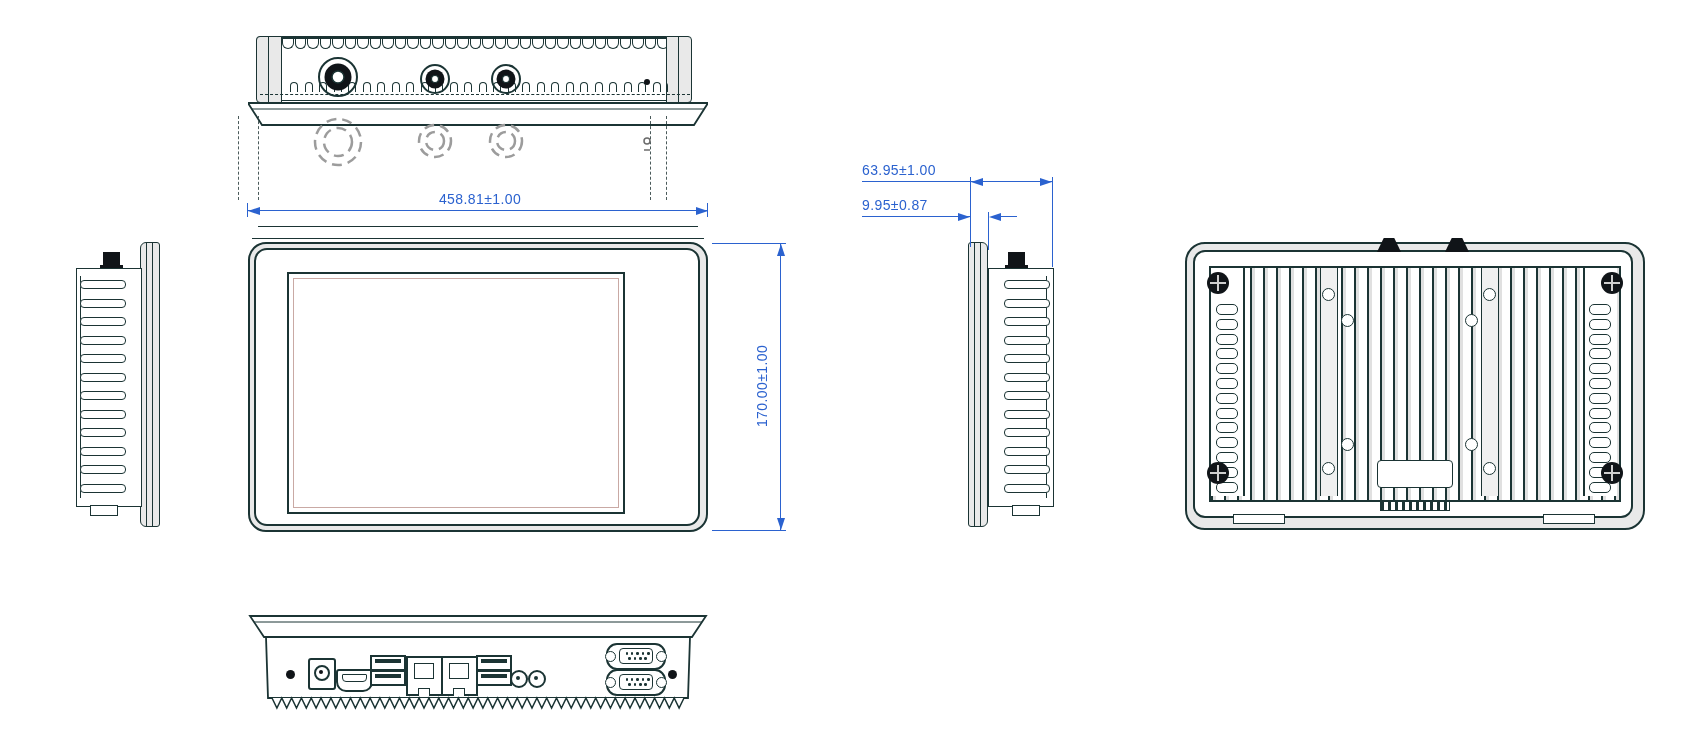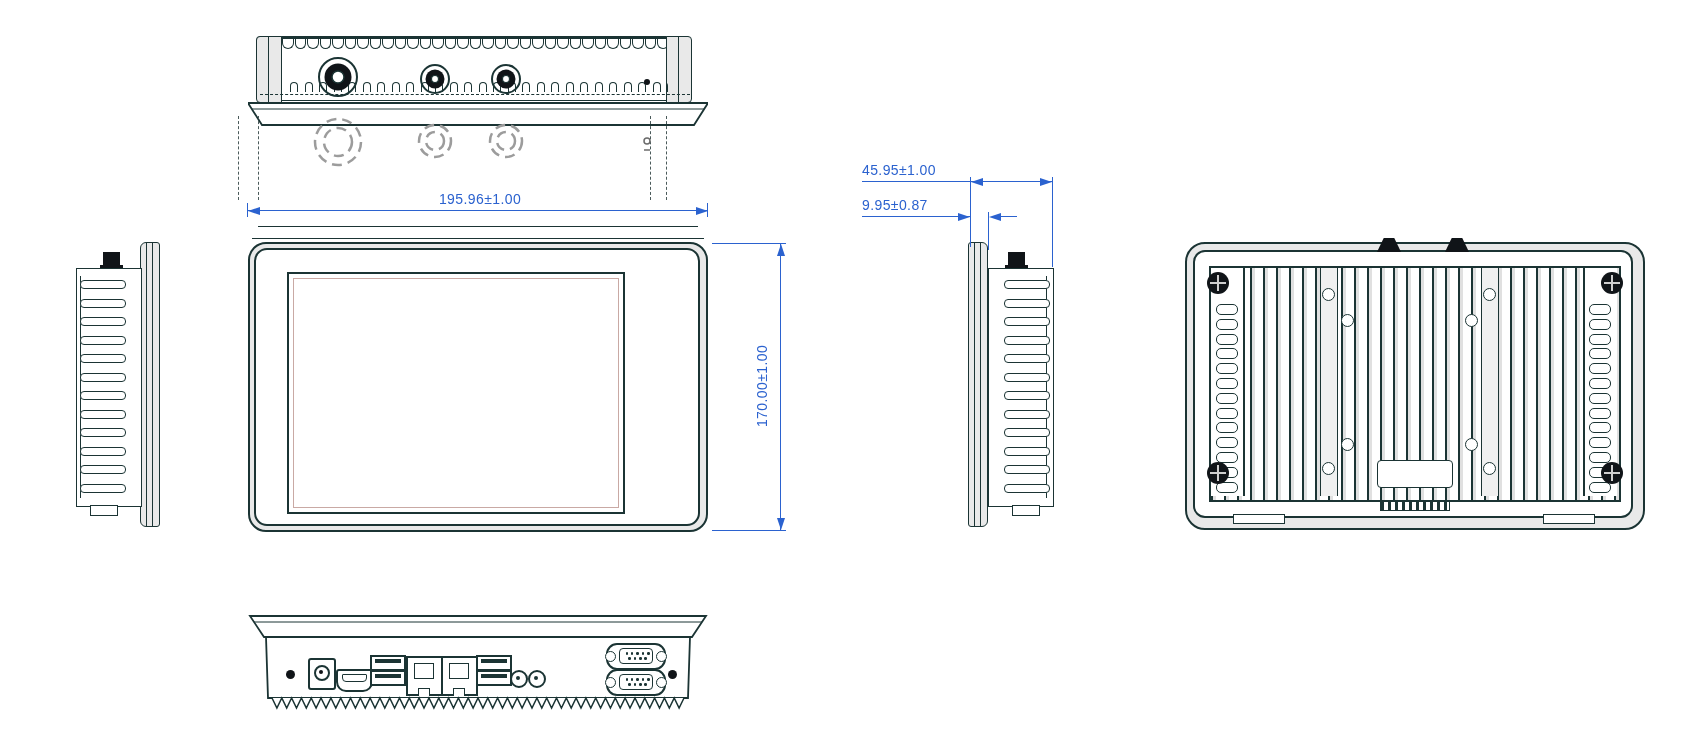--- a/index.html
+++ b/index.html
@@ -97,21 +97,21 @@
         <circle cx="338" cy="142" r="14"></circle>
       <circle cx="435" cy="141" r="16"></circle>
         <circle cx="435" cy="141" r="9"></circle>
       <circle cx="506" cy="141" r="16"></circle>
         <circle cx="506" cy="141" r="9"></circle>
     </g>
     <circle cx="647" cy="141" r="3" fill="none" stroke="#6b6b6b" stroke-width="1.5"></circle>
     <line x1="644" y1="150" x2="650" y2="150" stroke="#6b6b6b" stroke-width="1.5"></line>
   </svg>
 
-  <div class="dimtxt" style="left:400px;top:191px;width:160px;text-align:center;">195.96±1.00</div>
+  <div class="dimtxt" style="left:400px;top:191px;width:160px;text-align:center;">458.81±1.00</div>
   <div class="dimline" style="left:248px;top:210px;width:460px;"></div>
   <div class="tick" style="left:247px;top:203px;"></div>
   <div class="tick" style="left:707px;top:203px;"></div>
   <div class="arr arr-l" style="left:248px;top:207px;"></div>
   <div class="arr arr-r" style="left:696px;top:207px;"></div>
 
   <div class="abs" style="left:248px;top:226px;width:460px;height:306px;">
     <div class="abs" style="left:10px;top:0;width:440px;border-top:1px solid var(--line);"></div>
     <div class="abs" style="left:4px;top:12px;width:452px;border-top:1.5px solid var(--line);"></div>
     <div class="abs" style="left:0;top:16px;width:456px;height:286px;border:2px solid var(--line);border-radius:18px;background:var(--shade);"></div>
@@ -173,21 +173,21 @@
         <span class="fin" style="left: 46px; top: 179px;"></span>
         <span class="fin" style="left: 46px; top: 197.5px;"></span>
         <span class="fin" style="left: 46px; top: 216px;"></span>
         <span class="fin" style="left: 46px; top: 234.5px;"></span>
         <span class="fin" style="left: 46px; top: 253px;"></span>
         <span class="fin" style="left: 46px; top: 271.5px;"></span>
       </div>
     <div class="box" style="left:54px;top:293px;width:26px;height:9px;"></div>
   </div>
 
-  <div class="dimtxt" style="left:862px;top:162px;">45.95±1.00</div>
+  <div class="dimtxt" style="left:862px;top:162px;">63.95±1.00</div>
   <div class="dimline" style="left:862px;top:181px;width:108px;"></div>
   <div class="dimline" style="left:970px;top:181px;width:82px;"></div>
   <div class="arr arr-l" style="left:971px;top:178px;"></div>
   <div class="arr arr-r" style="left:1040px;top:178px;"></div>
   <div class="extv" style="left:970px;top:177px;height:70px;"></div>
   <div class="extv" style="left:1052px;top:177px;height:90px;"></div>
 
   <div class="dimtxt" style="left:862px;top:197px;">9.95±0.87</div>
   <div class="dimline" style="left:862px;top:216px;width:108px;"></div>
   <div class="arr arr-r" style="left:958px;top:213px;"></div>

